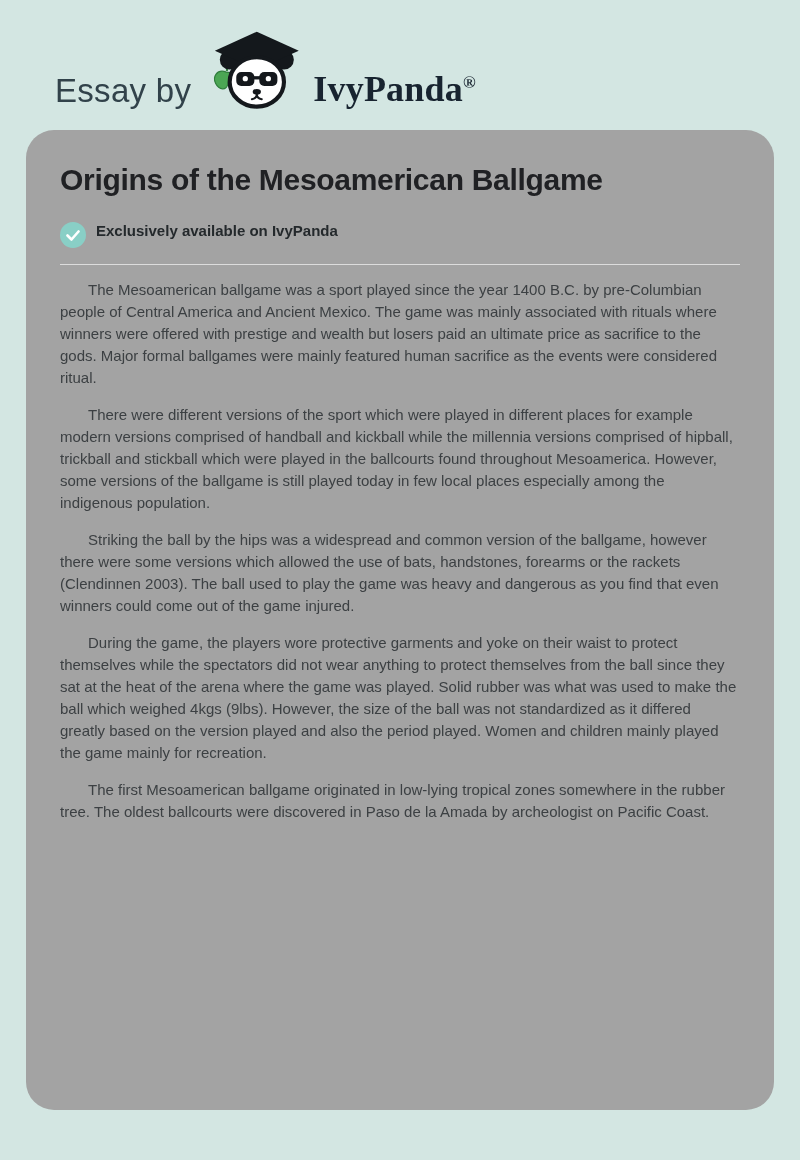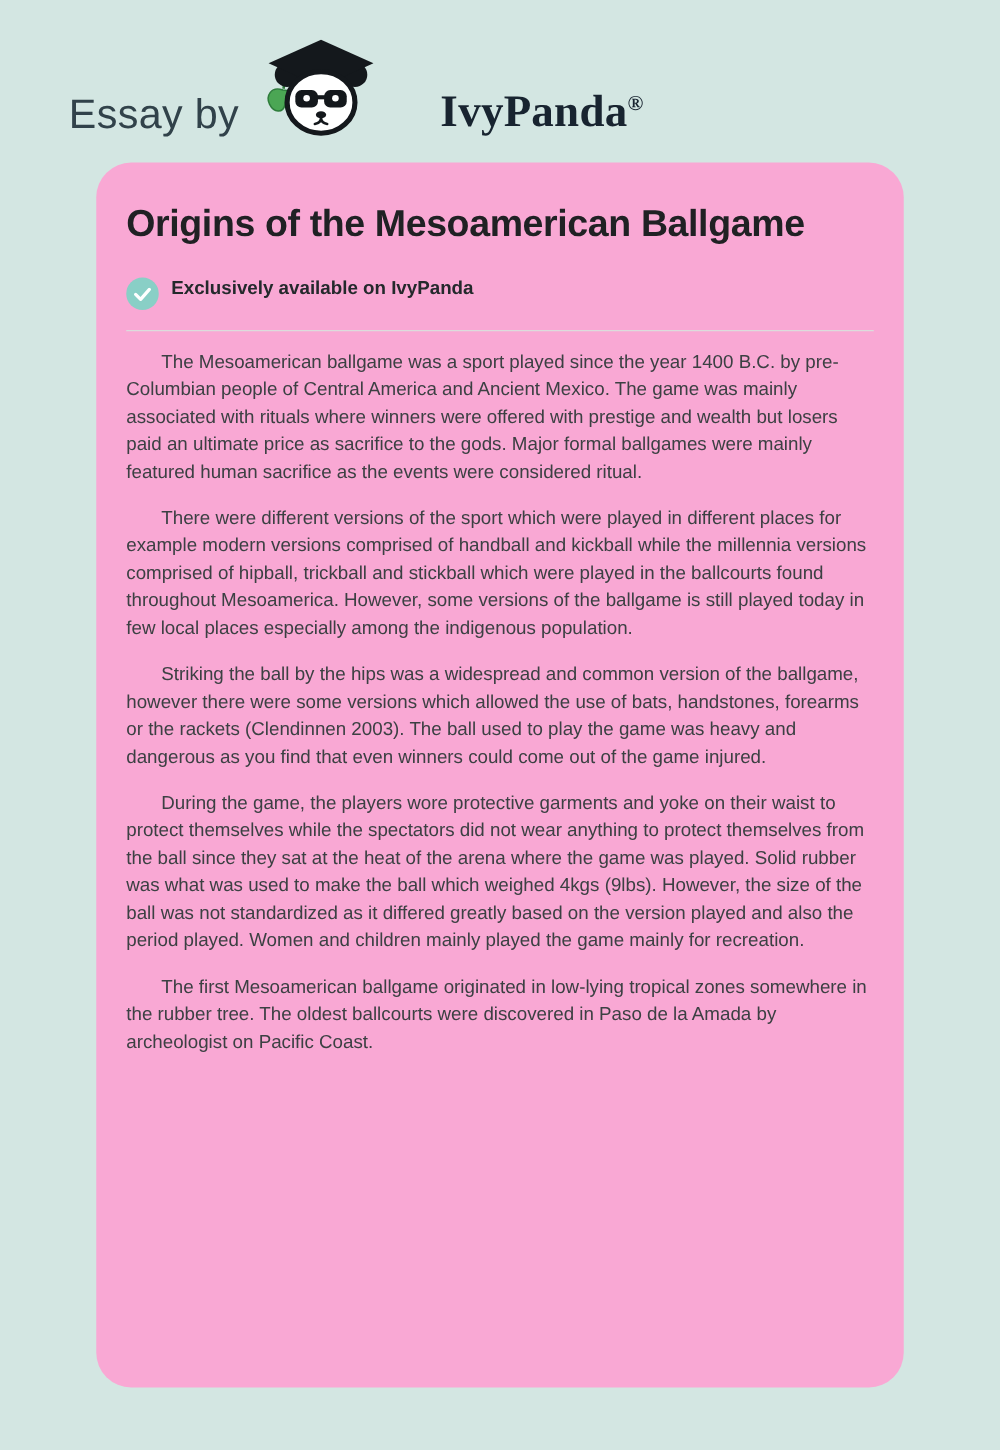--- a/index.html
+++ b/index.html
@@ -30,36 +30,35 @@
     margin: 0 6px 0 14px;
     flex: 0 0 auto;
   }
   .logo-wrap svg { width: 100%; height: 100%; display: block; }
   .brand {
     font-family: "Liberation Serif", serif;
     font-weight: 700;
     font-size: 36px;
     color: #182430;
     letter-spacing: 0.2px;
-    margin-left: 39px;
   }
   .brand .reg {
     font-size: 17px;
     vertical-align: super;
     font-weight: 700;
   }
 
   
   .card {
-    width: 646px;
+    width: 748px;
     min-height: 980px;
     margin: 20px auto 0;
-    background: #f9a8d4;
+    background: #a3a3a3;
     border-radius: 28px;
-    padding: 32px 24px 40px;
+    padding: 32px 34px 40px;
   }
   .page-title {
     margin: 0 0 24px;
     font-size: 30px;
     line-height: 36px;
     font-weight: 700;
     color: #202124;
     letter-spacing: -0.3px;
   }
   .badge {

